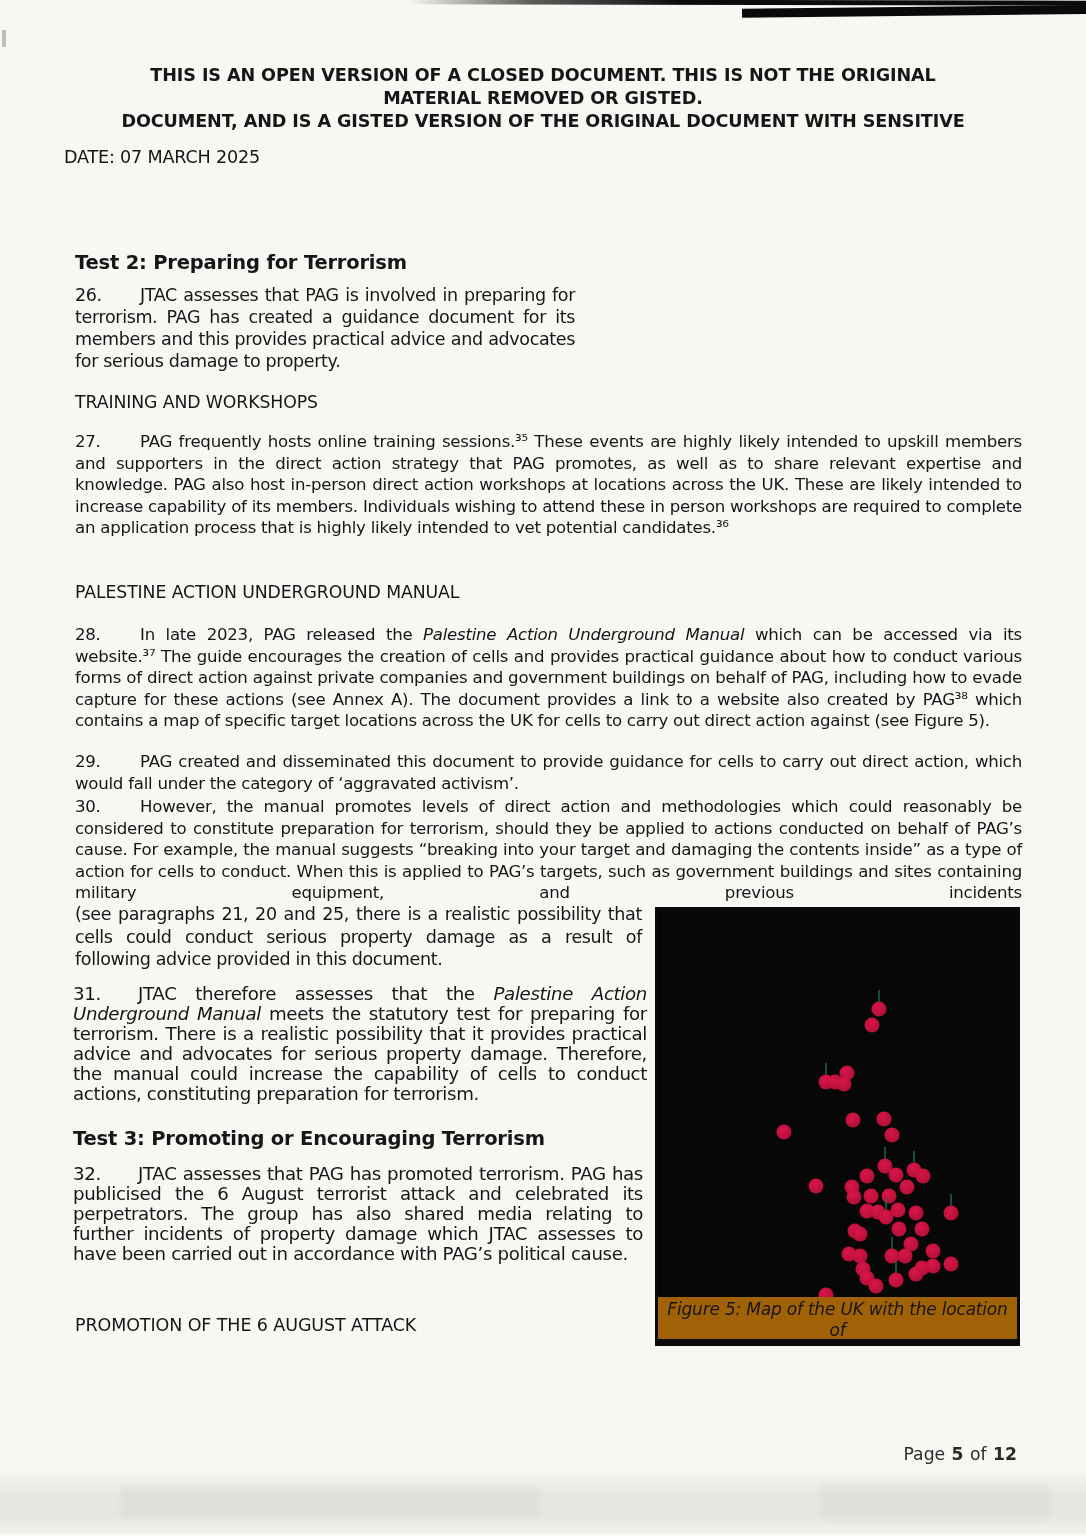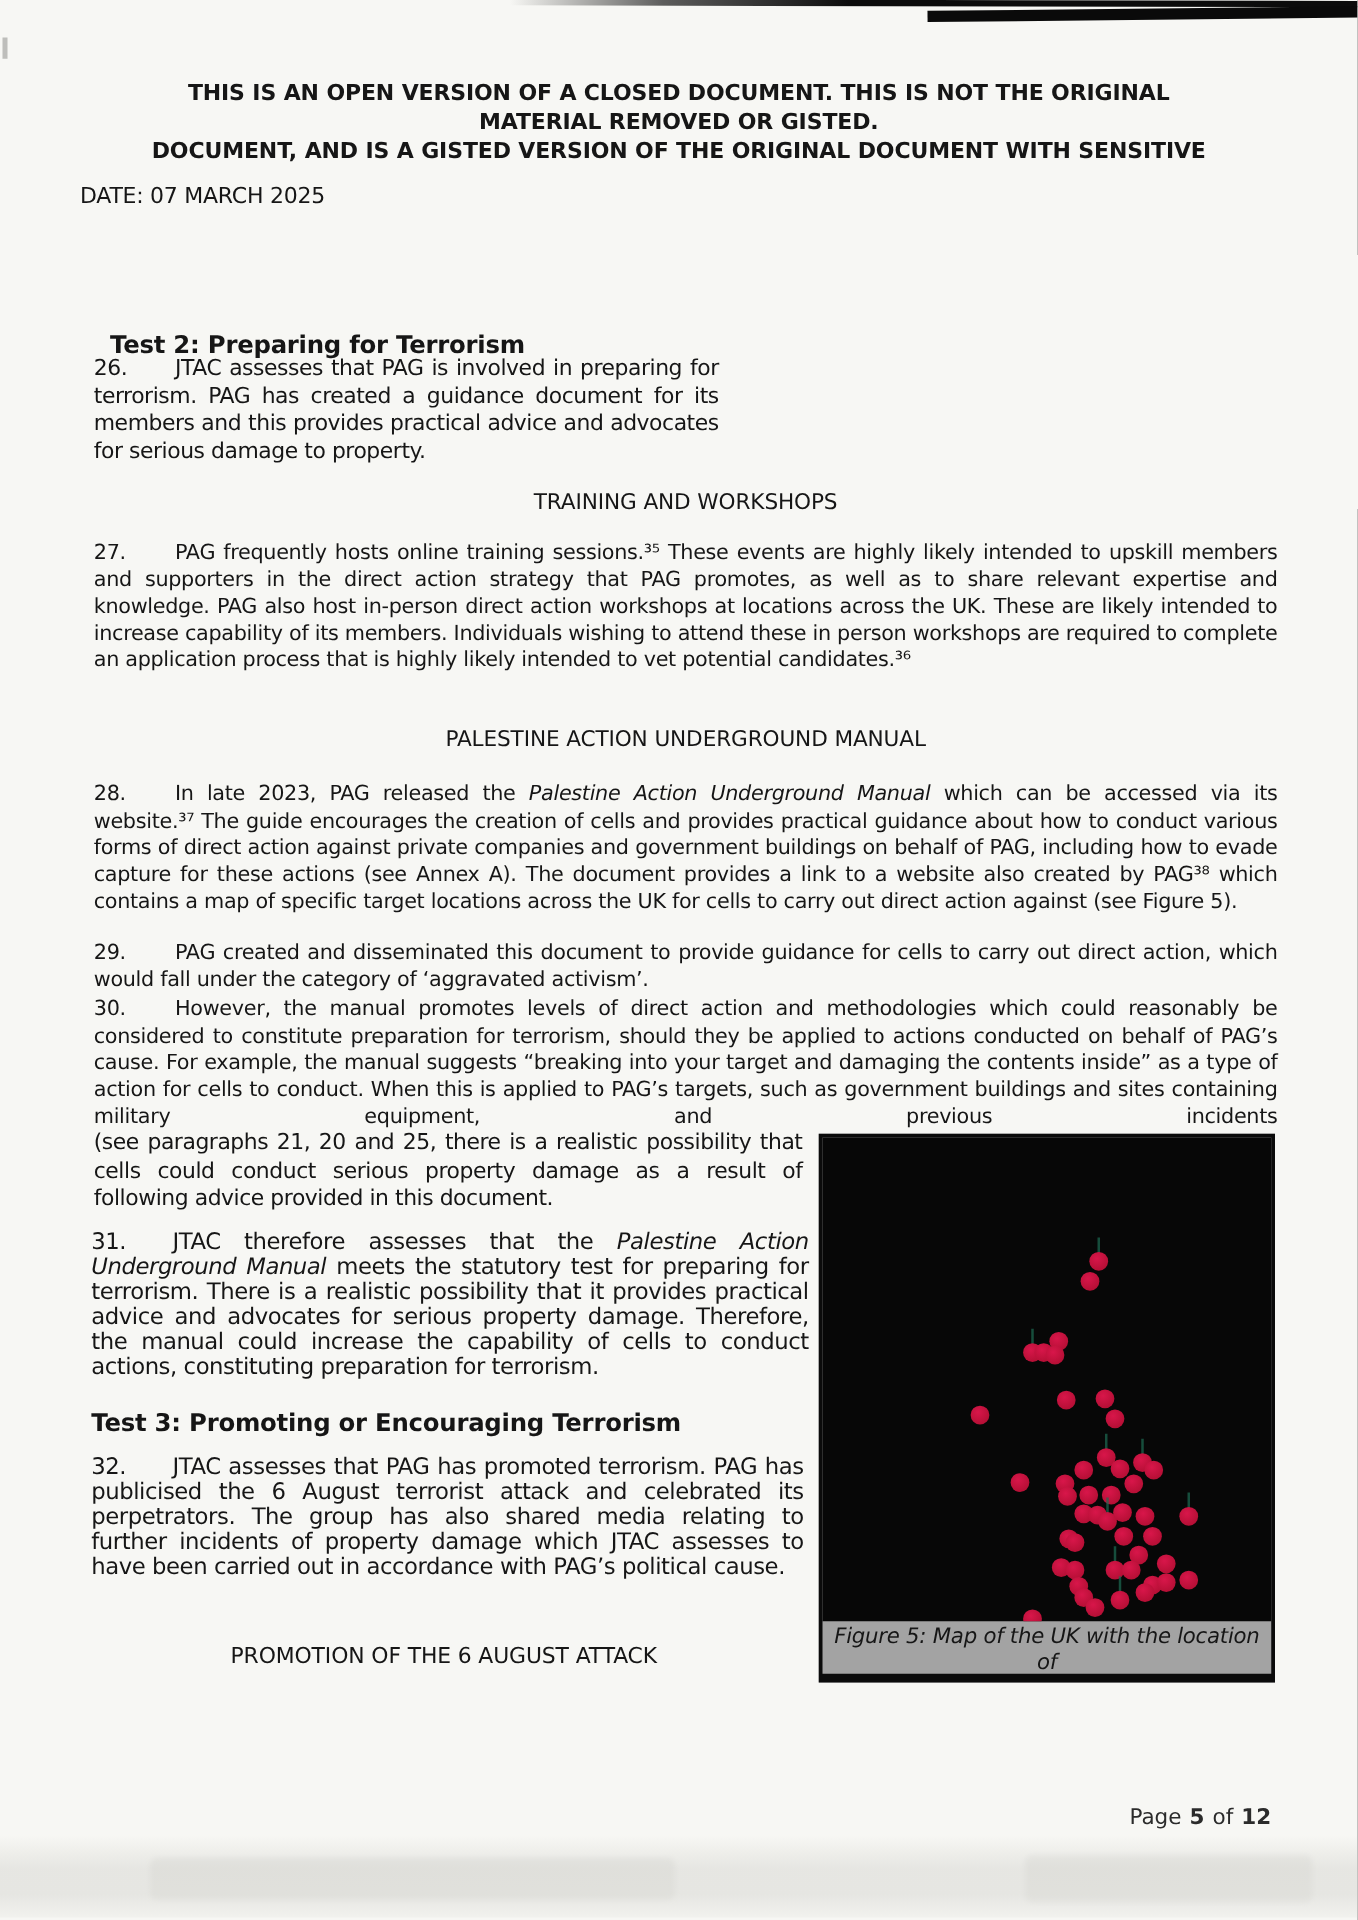--- a/index.html
+++ b/index.html
@@ -34,28 +34,28 @@
     font-weight:bold;font-size:17.6px;line-height:23px;letter-spacing:-0.1px;}
   .date-line{left:64px;top:147px;font-size:17.6px;letter-spacing:-0.2px;}
 
   .body-wide{font-size:16.6px;line-height:21.5px;text-align:justify;
     letter-spacing:-0.25px;}
   .body-narrow{font-size:18.2px;line-height:20px;text-align:justify;letter-spacing:-0.35px;}
   .just-all{text-align-last:justify;}
   .pnum{display:inline-block;width:65px;}
 
   .test-heading{font-size:19.5px;font-weight:bold;letter-spacing:-0.2px;}
-  .subhead{width:947px;text-align:center;font-size:17.3px;letter-spacing:-0.1px;}
+  .subhead{width:947px;font-size:17.3px;letter-spacing:-0.1px;}
 
   .fig4-caption{left:598px;top:295px;width:398px;text-align:center;
     font-style:italic;font-size:15.8px;line-height:20px;letter-spacing:-0.2px;}
 
   
   .figure5{left:655px;top:907px;width:359px;
-    border:3px solid #0b0b0b;border-bottom-width:7px;background:#a3a3a3;}
+    border:3px solid #0b0b0b;border-bottom-width:7px;background:#a16207;}
   .map{position:relative;width:100%;height:387px;overflow:hidden;}
   .dot{position:absolute;width:15px;height:15px;border-radius:50%;
     transform:translate(-50%,-50%);}
   .pin{position:absolute;width:2px;height:13px;background:#1d6b52;opacity:.7;
     transform:translate(-50%,-100%);}
   .fig5-caption{height:40px;overflow:hidden;text-align:center;
     font-style:italic;font-size:17px;line-height:21px;padding-top:2px;letter-spacing:-0.2px;}
 
   .footer{left:75px;top:1444px;width:943px;text-align:right;font-size:17.2px;color:#2b2b2b;}
   .footer .b{font-weight:bold;margin:0 1px;}
@@ -71,21 +71,21 @@
 
   <header class="abs disclaimer">
     <div>THIS IS AN OPEN VERSION OF A CLOSED DOCUMENT. THIS IS NOT THE ORIGINAL</div>
     <div>MATERIAL REMOVED OR GISTED.</div>
     <div>DOCUMENT, AND IS A GISTED VERSION OF THE ORIGINAL DOCUMENT WITH SENSITIVE</div>
   </header>
 
   <div class="abs date-line">DATE: 07 MARCH 2025</div>
 
 
-  <h2 class="abs test-heading" style="left:75px;top:251px;margin:13px;">Test 2: Preparing for Terrorism</h2>
+  <h2 class="abs test-heading" style="left:75px;top:251px;margin:0;">Test 2: Preparing for Terrorism</h2>
 
   <p class="abs body-narrow" style="left:75px;top:284px;width:500px;margin:0;font-size:17.5px;line-height:22px;"><span class="pnum">26.</span><span>JTAC assesses that PAG is involved in preparing for terrorism. PAG has created a guidance document for its members and this provides practical advice and advocates for serious damage to property.</span></p>
 
 
   <div class="abs subhead" style="left:75px;top:392px;">TRAINING AND WORKSHOPS</div>
 
   <p class="abs body-wide" style="left:75px;top:431px;width:947px;margin:0;"><span class="pnum">27.</span><span>PAG frequently hosts online training sessions.³⁵ These events are highly likely intended to upskill members and supporters in the direct action strategy that PAG promotes, as well as to share relevant expertise and knowledge. PAG also host in-person direct action workshops at locations across the UK. These are likely intended to increase capability of its members. Individuals wishing to attend these in person workshops are required to complete an application process that is highly likely intended to vet potential candidates.³⁶</span></p>
 
   <div class="abs subhead" style="left:75px;top:582px;">PALESTINE ACTION UNDERGROUND MANUAL</div>
 

